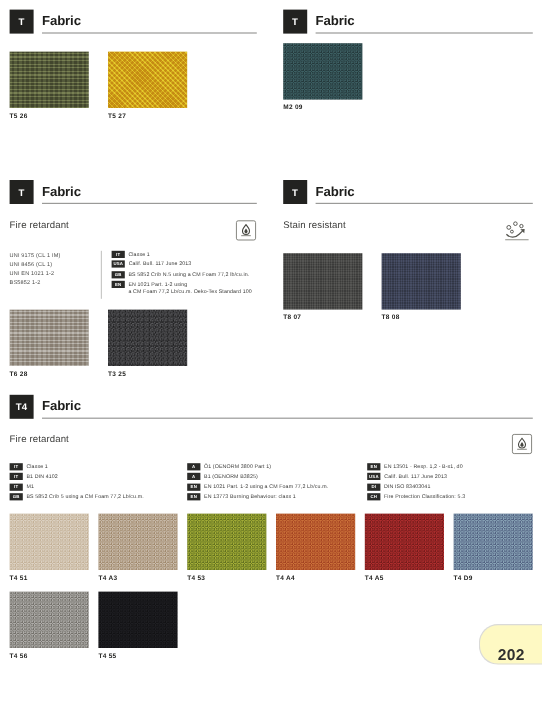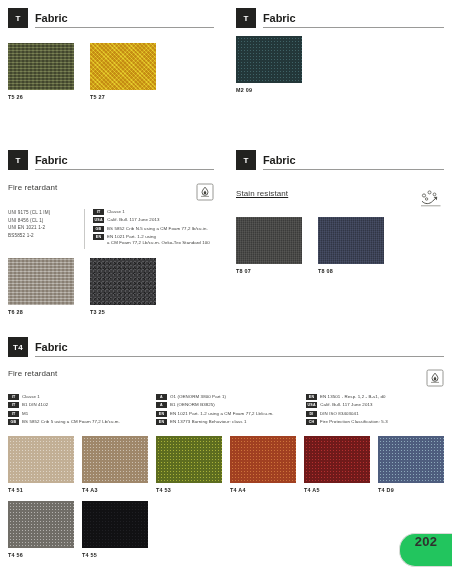--- a/index.html
+++ b/index.html
@@ -91,24 +91,24 @@
     flex:none;min-width:11px;height:6px;background:#2b2b29;color:#fff;
     font-size:3.6px;font-weight:700;line-height:6px;text-align:center;
     letter-spacing:.2px;padding:0 1.5px;box-sizing:border-box;
   }
   .spec-text{font-size:4.4px;color:#3b3b39;line-height:6.2px;letter-spacing:.1px;}
 
   .vrule{width:1px;background:#c9c9c7;align-self:stretch;}
 
   
   .pagetab{
-    position:absolute;right:0;bottom:17px;width:52px;height:32px;
-    background:#22c55e;border:1px solid #dadad8;border-right:none;
+    position:absolute;right:0;bottom:30px;width:52px;height:32px;
+    background:#fef9c3;border:1px solid #dadad8;border-right:none;
     border-radius:16px 0 0 16px;
-    display:flex;align-items:flex-start;justify-content:center;
+    display:flex;align-items:flex-end;justify-content:center;
   }
   .pagenum{font-size:13px;font-weight:700;color:#30302e;letter-spacing:.2px;}
 </style>
 </head>
 <body>
 
 <div class="page">
 
   <div class="panel" style="left:8px;top:8px;width:206px;">
     <div class="sec-head">
@@ -212,21 +212,21 @@
 
   <div class="panel" style="left:236px;top:150px;width:208px;">
     <div class="sec-head">
       <div class="sec-badge">T</div>
       <div class="sec-title-wrap">
         <div class="sec-title">Fabric</div>
         <div class="sec-rule"></div>
       </div>
     </div>
 
-    <div class="prop-row" style="margin-top:19px;text-decoration:underline;">
+    <div class="prop-row" style="margin-top:13px;">
       <div class="prop-name">Stain resistant</div>
       <div class="ico">
         <svg width="26" height="20" viewBox="0 0 26 20">
           <circle cx="6" cy="6.5" r="1.6" fill="none" stroke="#55554f" stroke-width="0.8"></circle>
           <circle cx="11.5" cy="3.4" r="1.5" fill="none" stroke="#55554f" stroke-width="0.8"></circle>
           <circle cx="16.5" cy="5.4" r="1.4" fill="none" stroke="#55554f" stroke-width="0.8"></circle>
           <circle cx="8.6" cy="10" r="1.2" fill="none" stroke="#55554f" stroke-width="0.8"></circle>
           <path d="M4 12.2 C7 15.4 11.5 15.4 14.6 12.2 L18.6 8.4" fill="none" stroke="#55554f" stroke-width="1"></path>
           <path d="M15.6 8.1 L19.2 7.8 L18.9 11.3 Z" fill="#55554f"></path>
           <line x1="3" y1="16.8" x2="22.5" y2="16.8" stroke="#8a8a84" stroke-width="0.8"></line>
@@ -239,21 +239,21 @@
         <div class="sw-img tex tex-fine" style="width:66px;height:47px;background-color:#4a4a48;"></div>
         <div class="sw-label">T8 07</div>
       </div>
       <div class="sw" style="width:66px;">
         <div class="sw-img tex tex-fine" style="width:66px;height:47px;background-color:#3d4357;"></div>
         <div class="sw-label">T8 08</div>
       </div>
     </div>
   </div>
 
-  <div class="panel" style="left:8px;top:337px;width:436px;">
+  <div class="panel" style="left:8px;top:329px;width:436px;">
     <div class="sec-head">
       <div class="sec-badge">T4</div>
       <div class="sec-title-wrap">
         <div class="sec-title">Fabric</div>
         <div class="sec-rule"></div>
       </div>
     </div>
 
     <div class="prop-row" style="margin-top:12px;">
       <div class="prop-name">Fire retardant</div>

